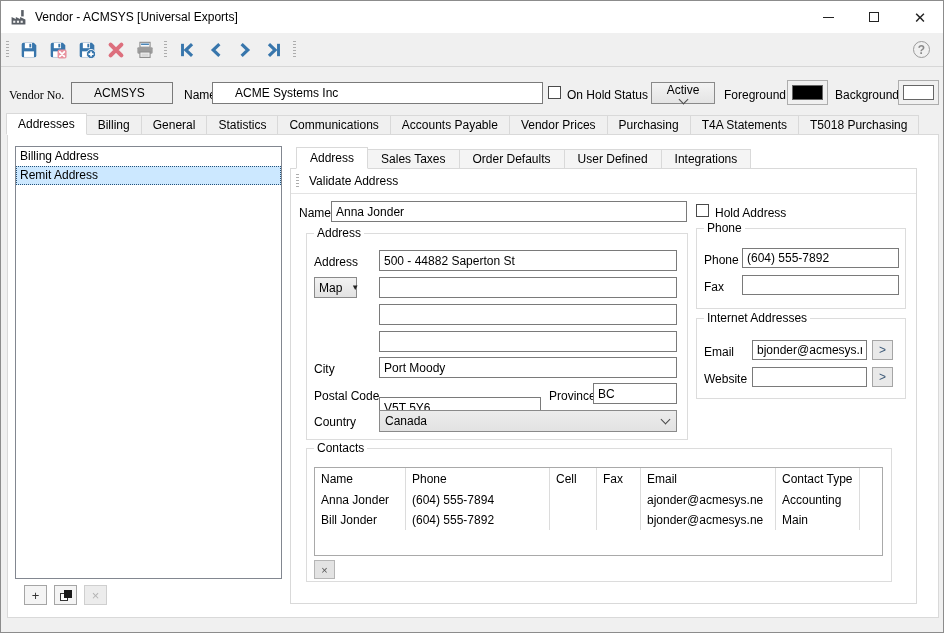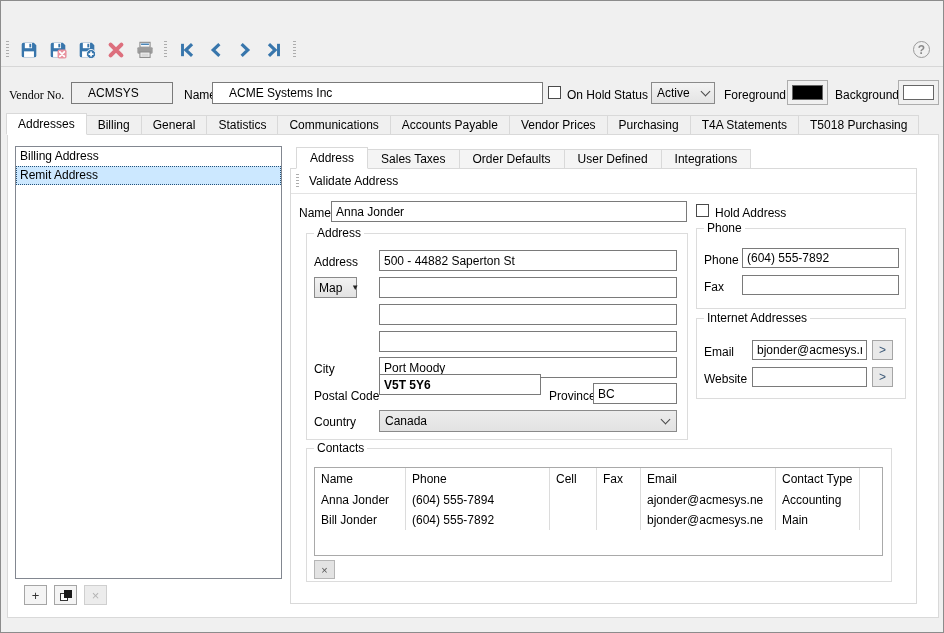--- a/index.html
+++ b/index.html
@@ -25,21 +25,21 @@
   .grip { width: 3px; height: 18px; margin: 0 5px;
     background-image: repeating-linear-gradient(to bottom, #adadad 0 1px, transparent 1px 3px); }
   .tbtn { width: 29px; height: 27px; display: flex; align-items: center; justify-content: center; border-radius: 2px; }
   .tbtn svg { width: 18px; height: 18px; }
   .help-btn { margin-left: auto; margin-right: 13px; width: 17px; height: 17px; border: 1px solid #9a9a9a;
     border-radius: 50%; color: #8a8a8a; font-size: 12px; font-weight: bold;
     display: flex; align-items: center; justify-content: center; }
   
   .lbl { position: absolute; line-height: 16px; white-space: nowrap; }
   .tinput { position: absolute; border: 1px solid #7a7a7a; background: #fff; font-family: "Liberation Sans", sans-serif;
-    font-size: 12px; padding: 0 16px; height: 22px; }
+    font-size: 12px; padding: 0 22px; height: 22px; }
   .tinput.ro { background: #f0f0f0; }
   .cbox { position: absolute; width: 13px; height: 13px; background: #fff; border: 1px solid #4a4a4a; }
   .combo { position: absolute; height: 22px; border: 1px solid #8a8a8a;
     background: linear-gradient(#f3f3f3, #e4e4e4); display: flex; align-items: center; padding: 0 5px; }
   .combo .ctext { flex: 1; }
   .chev { width: 7px; height: 7px; border-right: 1.4px solid #4a4a4a; border-bottom: 1.4px solid #4a4a4a;
     transform: rotate(45deg); margin-top: -4px; flex: 0 0 auto; }
   .colorbtn { position: absolute; width: 41px; height: 25px; border: 1px solid #adadad; background: #f0f0f0;
     display: flex; align-items: center; justify-content: center; }
   .swatch { width: 31px; height: 15px; border: 1px solid #666; }
@@ -96,20 +96,40 @@
   .c.c0 { width: 91px; } .c.c1 { width: 144px; } .c.c2 { width: 47px; } .c.c3 { width: 44px; }
   .c.c4 { width: 135px; } .c.c5 { width: 84px; } .c.c6 { width: 22px; flex: 1; }
   .xbtn { position: absolute; left: 313px; top: 559px; width: 21px; height: 19px; border: 1px solid #b5b5b5;
     background: #e3e3e3; color: #555; display: flex; align-items: center; justify-content: center; font-size: 11px; }
 </style>
 </head>
 <body>
 
 <div id="window">
 
+  <div class="titlebar">
+    <svg class="app-icon" viewBox="0 0 16 16">
+      <rect x="10.5" y="1" width="2.4" height="6" fill="#5a5f66"></rect>
+      <path d="M1.5 14.5 V7.5 L5.5 9.5 V7.5 L9.5 9.5 V7.5 L14.5 9.8 V14.5 Z" fill="#5a5f66"></path>
+      <rect x="3" y="11" width="2" height="2" fill="#f0f0f0"></rect>
+        <rect x="6.5" y="11" width="2" height="2" fill="#f0f0f0"></rect>
+        <rect x="10" y="11" width="2" height="2" fill="#f0f0f0"></rect>
+    </svg>
+    <span class="title-text">Vendor - ACMSYS [Universal Exports]</span>
+    <span class="tb-spacer"></span>
+    <div class="winbtn">
+        <span class="minglyph"></span>
+      </div>
+    <div class="winbtn">
+        <span class="maxglyph"></span>
+      </div>
+    <div class="winbtn">
+        <span class="closeglyph">✕</span>
+      </div>
+  </div>
 
   <div class="toolbar">
     <span class="grip"></span>
     <div class="tbtn">
       <svg viewBox="0 0 16 16">
         <path d="M1.5 3A1.5 1.5 0 0 1 3 1.5h9.3L14.5 3.7V13A1.5 1.5 0 0 1 13 14.5H3A1.5 1.5 0 0 1 1.5 13Z" fill="#3876ac"></path>
         <rect x="4.3" y="1.8" width="6.4" height="4.6" fill="#fff"></rect>
           <rect x="8.3" y="2.5" width="1.7" height="3.2" fill="#3876ac"></rect>
         <rect x="3.6" y="9.2" width="8.8" height="5" fill="#fff"></rect>
       </svg>
@@ -176,21 +196,21 @@
     <div class="help-btn">?</div>
   </div>
 
   <span class="lbl" style="left:8px; top:86px;font-family:Liberation Serif, serif;">Vendor No.</span>
   <input class="tinput ro" style="left: 70px; top: 81px; width: 102px;" readonly="" value="ACMSYS">
   <span class="lbl" style="left:183px; top:86px;">Name</span>
   <input class="tinput" style="left: 211px; top: 81px; width: 331px;" value="ACME Systems Inc">
   <span class="cbox" style="left:547px; top:85px;"></span>
   <span class="lbl" style="left:566px; top:86px;">On Hold</span>
   <span class="lbl" style="left:613px; top:86px;">Status</span>
-  <div class="combo" style="left:650px; top:81px; width:64px;">
+  <div class="combo" style="left:650px; top:81px; width:64px;flex-direction:column;">
     <span class="ctext">Active</span>
     <span class="chev"></span>
   </div>
   <span class="lbl" style="left:723px; top:86px;">Foreground</span>
   <div class="colorbtn" style="left:786px; top:79px;">
     <span class="swatch" style="background:#000;"></span>
   </div>
   <span class="lbl" style="left:834px; top:86px;">Background</span>
   <div class="colorbtn" style="left:897px; top:79px;">
     <span class="swatch" style="background:#fff;"></span>
@@ -250,21 +270,21 @@
     <span>Map</span>
     <span class="msep"></span>
     <span class="marr">▼</span>
   </div>
   <input class="sinput" style="left: 378px; top: 276px; width: 298px;" value="">
   <input class="sinput" style="left: 378px; top: 303px; width: 298px;" value="">
   <input class="sinput" style="left: 378px; top: 330px; width: 298px;" value="">
   <span class="lbl" style="left:313px; top:360px;">City</span>
   <input class="sinput" style="left: 378px; top: 356px; width: 298px;" value="Port Moody">
   <span class="lbl" style="left:313px; top:387px;">Postal Code</span>
-  <input class="sinput" style="left: 378px; top: 373px; width: 162px; font-weight: bold;" value="V5T 5Y6">
+  <input class="sinput" style="left: 378px; top: 396px; width: 162px;" value="V5T 5Y6">
   <span class="lbl" style="left:548px; top:387px;">Province</span>
   <input class="sinput" style="left: 592px; top: 382px; width: 84px;" value="BC">
   <span class="lbl" style="left:313px; top:413px;">Country</span>
   <div class="combo2" style="left:378px; top:409px; width:298px;">
     <span class="ctext" style="flex:1;">Canada</span>
     <span class="chev"></span>
   </div>
 
   <div class="group" style="left:695px; top:227px; width:210px; height:81px;">
     <span class="gtitle">Phone</span>

